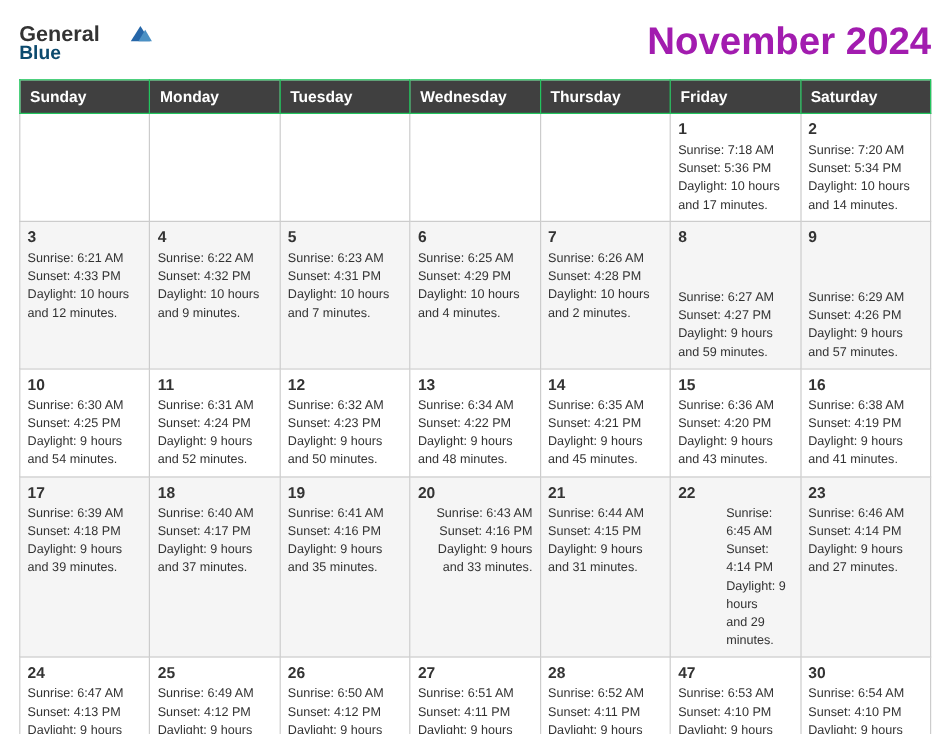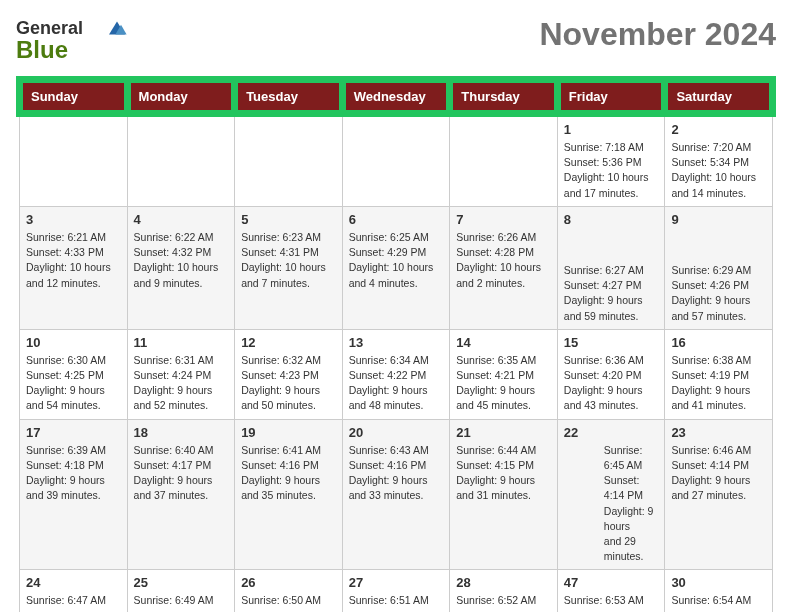--- a/index.html
+++ b/index.html
@@ -25,52 +25,52 @@
       display: flex;
       align-items: center;
       gap: 20px;
     }
     .logo-general {
       font-size: 18px;
       font-weight: bold;
       color: #333;
     }
     .logo-blue {
-      font-size: 24px;
+      font-size: 16px;
       font-weight: bold;
-      color: #4d7c0f;
+      color: #0c4a6e;
     }
     .logo-icon {
       width: 24px;
       height: 24px;
       margin-left: 2px;
     }
     .title-section {
       text-align: right;
     }
     .month-title {
       font-size: 32px;
       font-weight: bold;
-      color: #737373;
+      color: #a21caf;
     }
     .location-title {
       font-size: 16px;
       color: #555;
     }
     .calendar {
       width: 100%;
       border-collapse: collapse;
     }
     .calendar th {
-      background-color: #7f1d1d;
+      background-color: #404040;
       color: #fff;
       text-align: left;
       padding: 6px 8px;
       font-size: 13px;
-      border: 7px solid #22c55e;
+      border: 1px solid #22c55e;
     }
     .calendar td {
       vertical-align: top;
       padding: 5px 6px;
       border: 1px solid #ccc;
       width: 14.28%;
       min-height: 80px;
       background: #fff;
       font-size: 11px;
       color: #333;
@@ -264,21 +264,21 @@
         </td>
         <td>
           <div class="day-number">19</div>
           <div class="day-detail" style="white-space: pre-line;">Sunrise: 6:41 AM
 Sunset: 4:16 PM
 Daylight: 9 hours
 and 35 minutes.</div>
         </td>
         <td>
           <div class="day-number">20</div>
-          <div class="day-detail" style="white-space: pre-line;">Sunrise: 6:43 AM
+          <div class="day-detail" style="white-space: pre-line; text-align: right;">Sunrise: 6:43 AM
 Sunset: 4:16 PM
 Daylight: 9 hours
 and 33 minutes.</div>
         </td>
         <td>
           <div class="day-number">21</div>
           <div class="day-detail" style="white-space: pre-line;">Sunrise: 6:44 AM
 Sunset: 4:15 PM
 Daylight: 9 hours
 and 31 minutes.</div>

